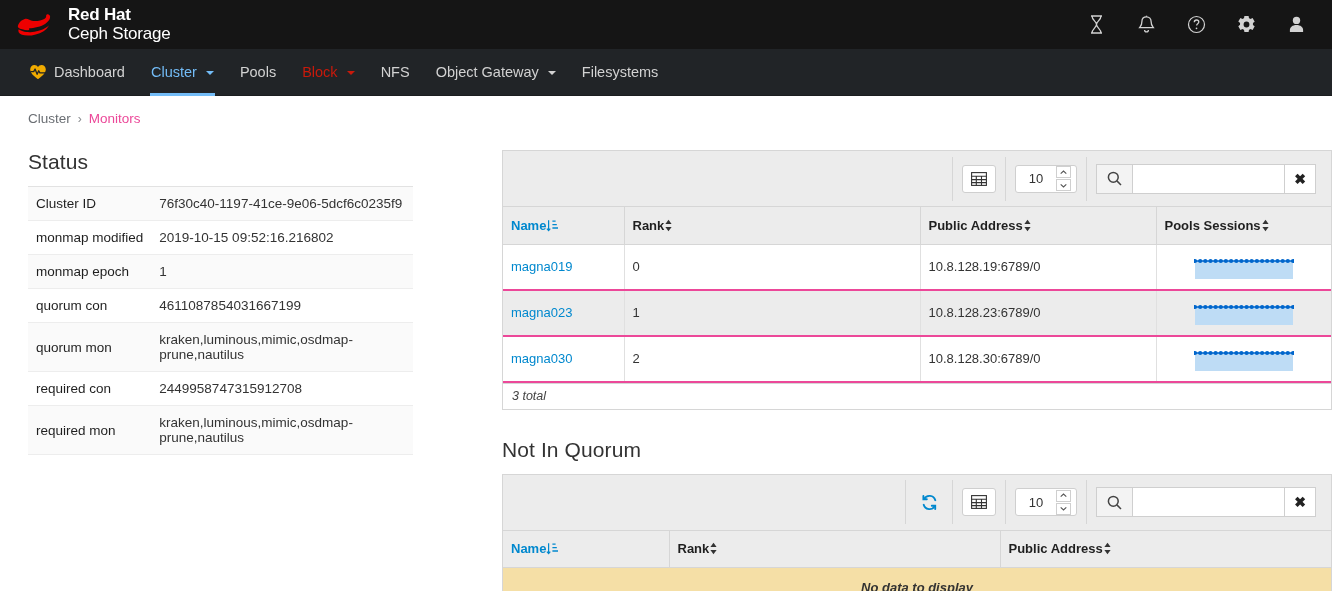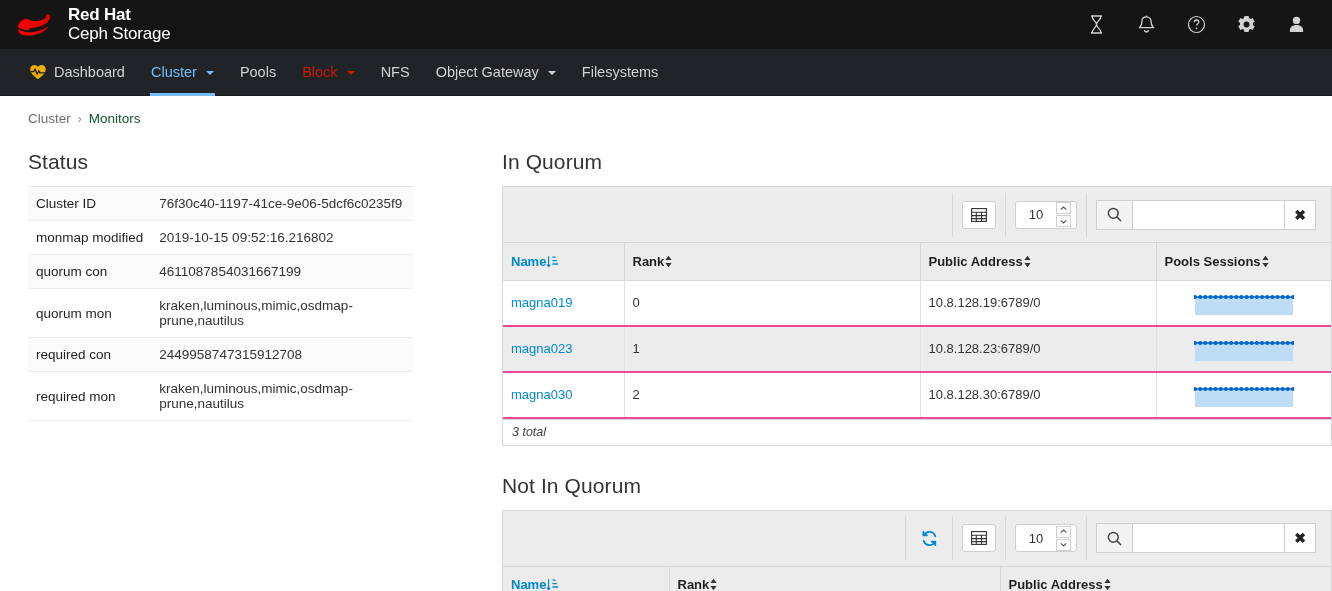--- a/index.html
+++ b/index.html
@@ -87,21 +87,21 @@
 
   
   .breadcrumb {
     padding: 15px 0 0 28px;
     font-size: 13.5px;
     color: #6a6e73;
     display: flex; align-items: center; gap: 7px;
   }
   .breadcrumb .bc-link { color: #6a6e73; cursor: pointer; }
   .breadcrumb .bc-sep { color: #8a8d90; font-size: 12px; }
-  .breadcrumb .bc-current { color: #14532d; }
+  .breadcrumb .bc-current { color: #ec4899; }
 
   
   .page {
     display: flex;
     padding: 24px 28px 0 28px;
     gap: 0;
   }
   .col-left { width: 414px; flex: 0 0 414px; }
   .col-right { flex: 1 1 auto; padding-left: 60px; }
 
@@ -380,20 +380,24 @@
       <tbody>
         <tr>
           <td class="k">Cluster ID</td>
           <td class="v">76f30c40-1197-41ce-9e06-5dcf6c0235f9</td>
         </tr>
         <tr>
           <td class="k">monmap modified</td>
           <td class="v">2019-10-15 09:52:16.216802</td>
         </tr>
         <tr>
+          <td class="k">monmap epoch</td>
+          <td class="v">1</td>
+        </tr>
+        <tr>
           <td class="k">quorum con</td>
           <td class="v">4611087854031667199</td>
         </tr>
         <tr>
           <td class="k">quorum mon</td>
           <td class="v">kraken,luminous,mimic,osdmap-prune,nautilus</td>
         </tr>
         <tr>
           <td class="k">required con</td>
           <td class="v">2449958747315912708</td>
@@ -401,21 +405,20 @@
         <tr>
           <td class="k">required mon</td>
           <td class="v">kraken,luminous,mimic,osdmap-prune,nautilus</td>
         </tr>
       </tbody>
     </table>
   </div>
 
   <div class="col-right">
 
-    <h2 class="section-title right">In Quorum</h2>
 
     <div class="dt">
       <div class="dt-toolbar">
         <div class="tb-group">
           <div class="icon-btn">
             <svg width="16" height="14" viewBox="0 0 16 14" fill="none" stroke="#333" stroke-width="1.1">
               <rect x="0.6" y="0.6" width="14.8" height="12.8"></rect>
               <path d="M0.6 4.3h14.8M0.6 7.6h14.8M0.6 10.6h14.8M5.3 4.3v9.1M10.5 4.3v9.1"></path>
             </svg>
           </div>

